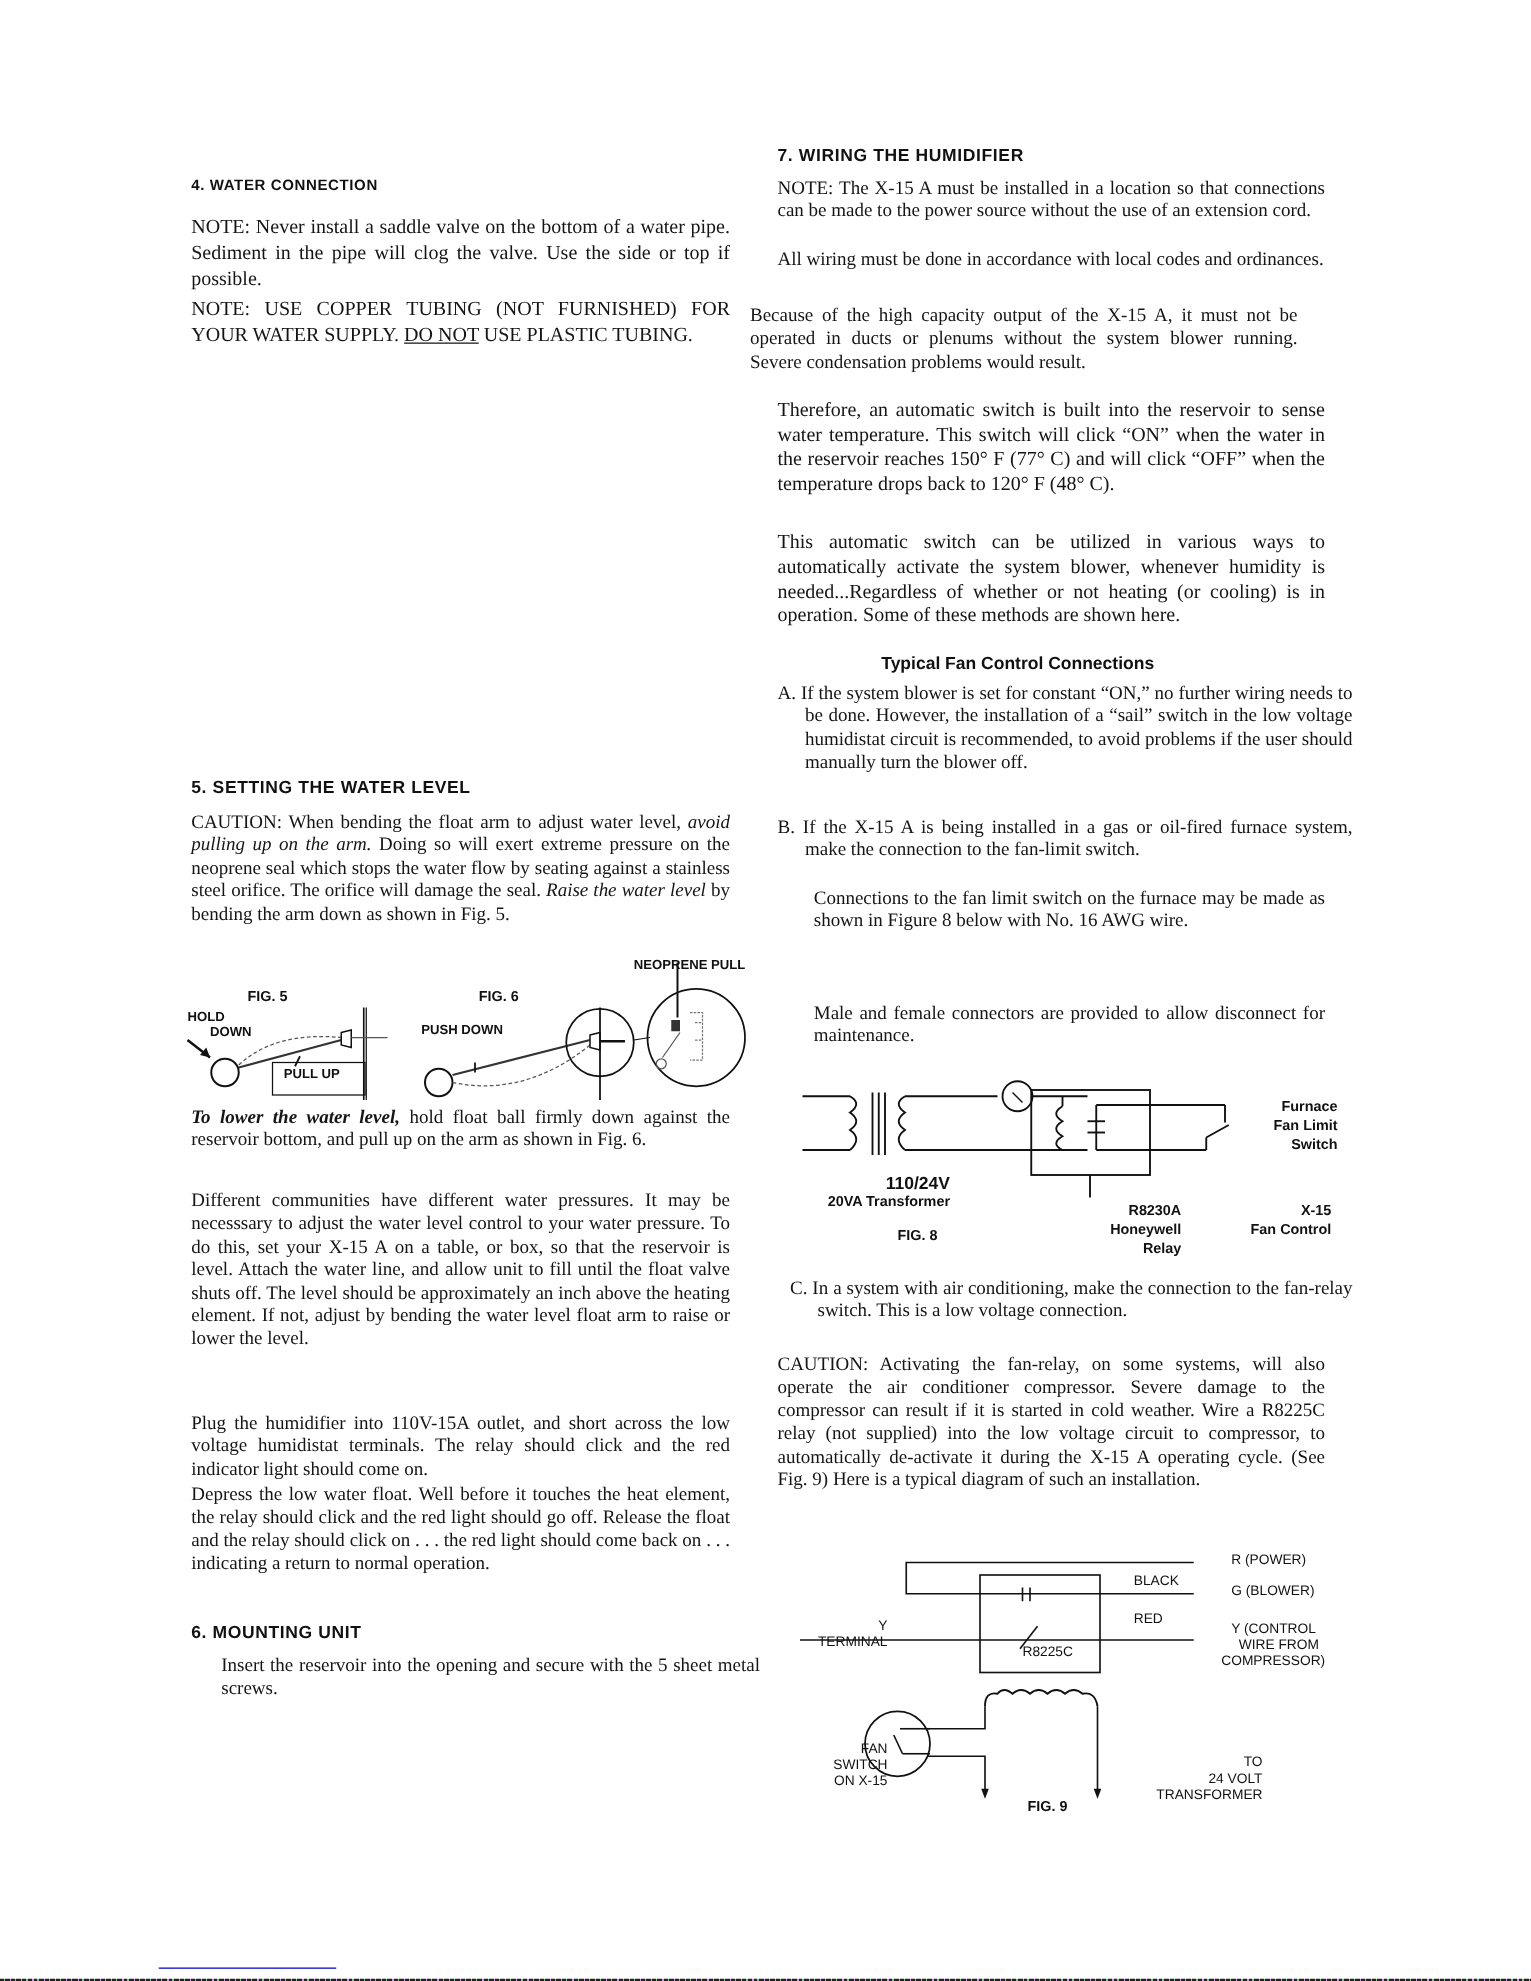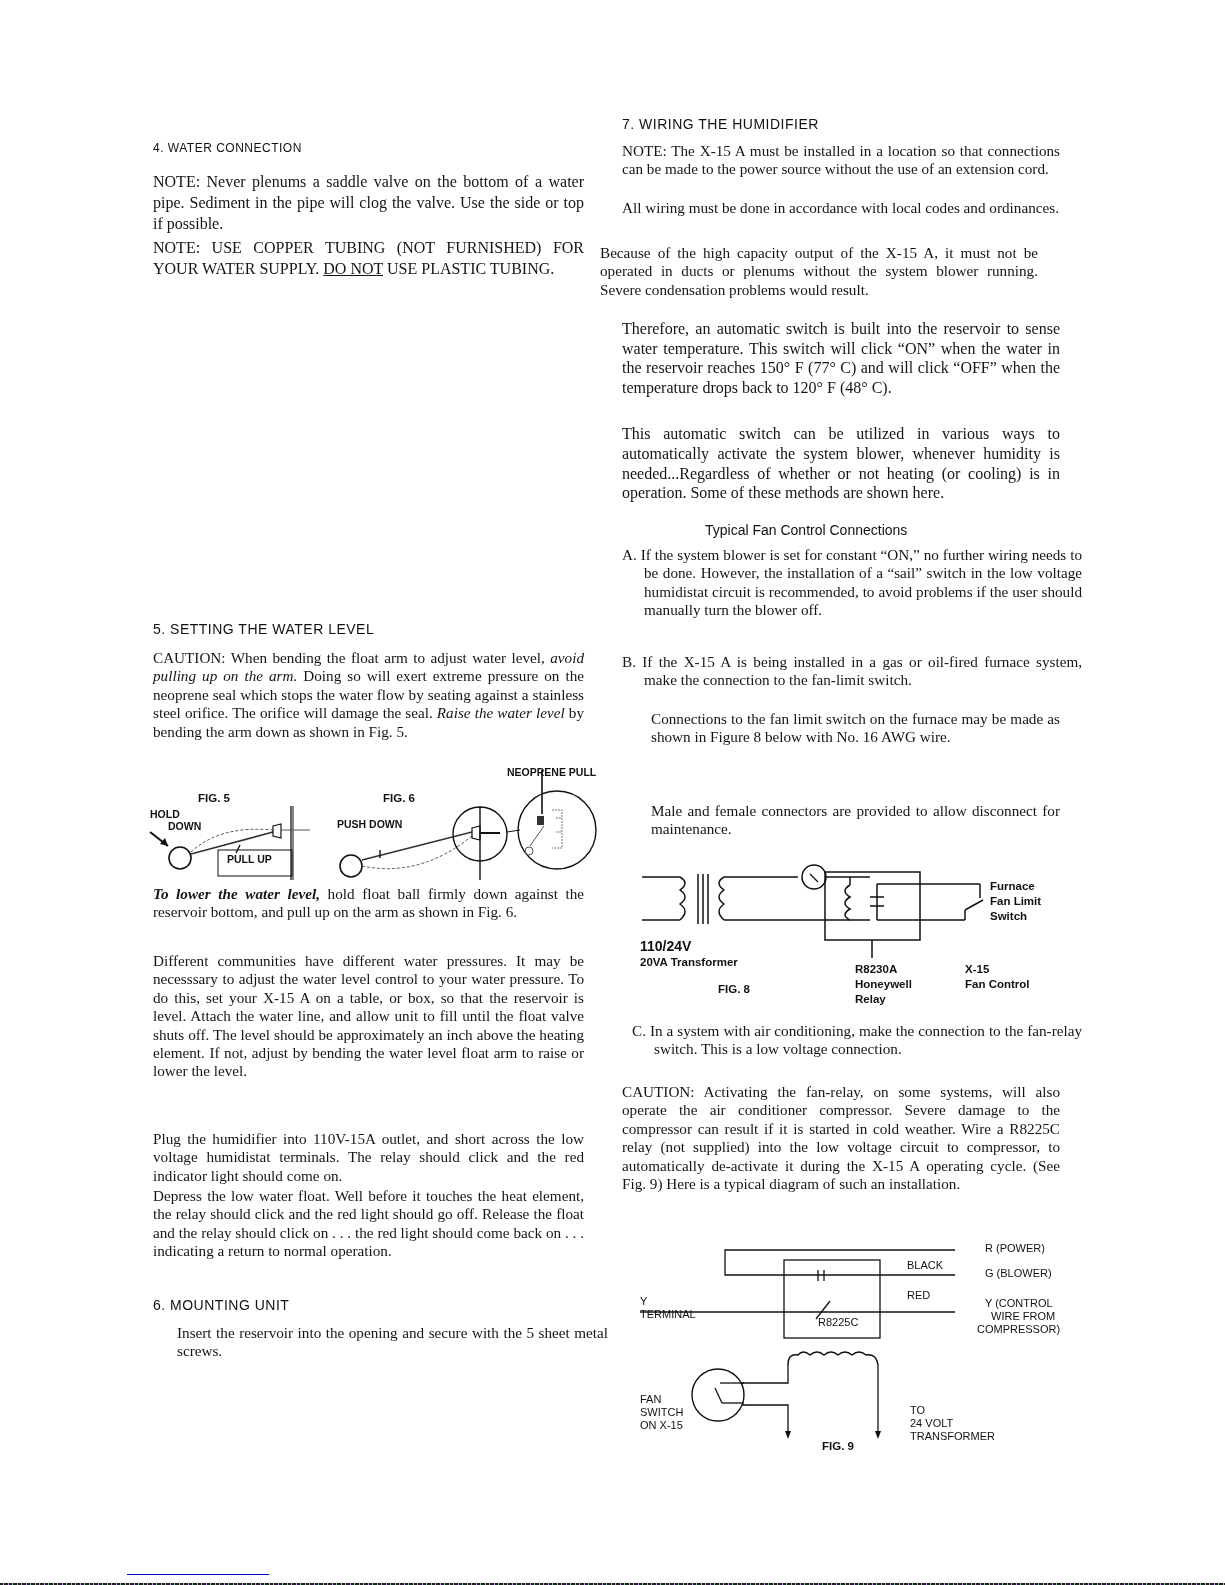--- a/index.html
+++ b/index.html
@@ -1,35 +1,35 @@
 <!DOCTYPE html>
 <html><head>
 <meta charset="utf-8">
 <style>
   html, body { margin: 0; padding: 0; background: #ffffff; }
   body { width: 1225px; height: 1585px; position: relative; overflow: hidden; color: #111; }
   .abs { position: absolute; }
-  .h { font-family: "Liberation Sans", sans-serif; font-weight: normal; font-size: 15px; letter-spacing: 0.5px; color: #111; }
+  .h { font-family: "Liberation Sans", sans-serif; font-weight: bold; font-size: 15px; letter-spacing: 0.5px; color: #111; }
   .p { font-family: "Liberation Serif", serif; font-size: 15.2px; line-height: 18.4px; text-align: justify; color: #151515; }
   .p i { font-style: italic; }
   .u { text-decoration: underline; }
   .lbl { font-family: "Liberation Sans", sans-serif; font-size: 11px; color: #111; }
   .lblb { font-family: "Liberation Sans", sans-serif; font-weight: bold; font-size: 11.5px; color: #111; }
-  .center { text-align: left; }
+  .center { text-align: right; }
   .indent { padding-left: 22px; text-indent: -22px; }
   svg { position: absolute; overflow: visible; }
   .bottom-link { position: absolute; left: 127px; top: 1574px; width: 142px; height: 1px; background: #0000cc; }
   .bottom-bar { position: absolute; left: 0; top: 1583px; width: 1225px; height: 2px; background: repeating-linear-gradient(90deg,#222 0 3px,#7c9 3px 4px,#222 4px 8px,#c9f 8px 9px); }
 </style>
 </head>
 <body>
 
 <div class="abs h" style="left:153px; top:141px; font-size:12px;">4. WATER CONNECTION</div>
 
-<div class="abs p" style="left:153px; top:171px; width:431px; font-size:16px; line-height:21px;">NOTE: Never plenums a saddle valve on the bottom of a water pipe. Sediment in the pipe will clog the valve. Use the side or top if possible.</div>
+<div class="abs p" style="left:153px; top:171px; width:431px; font-size:16px; line-height:21px;">NOTE: Never install a saddle valve on the bottom of a water pipe. Sediment in the pipe will clog the valve. Use the side or top if possible.</div>
 
 <div class="abs p" style="left:153px; top:237px; width:431px; font-size:16px; line-height:21px;"><span>NOTE: USE COPPER TUBING (NOT FURNISHED) FOR YOUR WATER SUPPLY. </span><span class="u">DO NOT</span><span> USE PLASTIC TUBING.</span></div>
 
 <div class="abs h" style="left:153px; top:621px; font-size:14px;">5. SETTING THE WATER LEVEL</div>
 
 <div class="abs p" style="left:153px; top:649px; width:431px;"><span>CAUTION: When bending the float arm to adjust water level, </span><i>avoid pulling up on the arm.</i><span> Doing so will exert extreme pressure on the neoprene seal which stops the water flow by seating against a stainless steel orifice. The orifice will damage the seal. </span><i>Raise the water level</i><span> by bending the arm down as shown in Fig. 5.</span></div>
 
 <div class="abs lblb" style="left:198px; top:792px;">FIG. 5</div>
 <div class="abs lblb" style="left:150px; top:808px; font-weight:bold; font-size:10.5px;">HOLD</div>
 <div class="abs lblb" style="left:150px; top:820px; font-size:10.5px;padding-left:18px;">DOWN</div>

